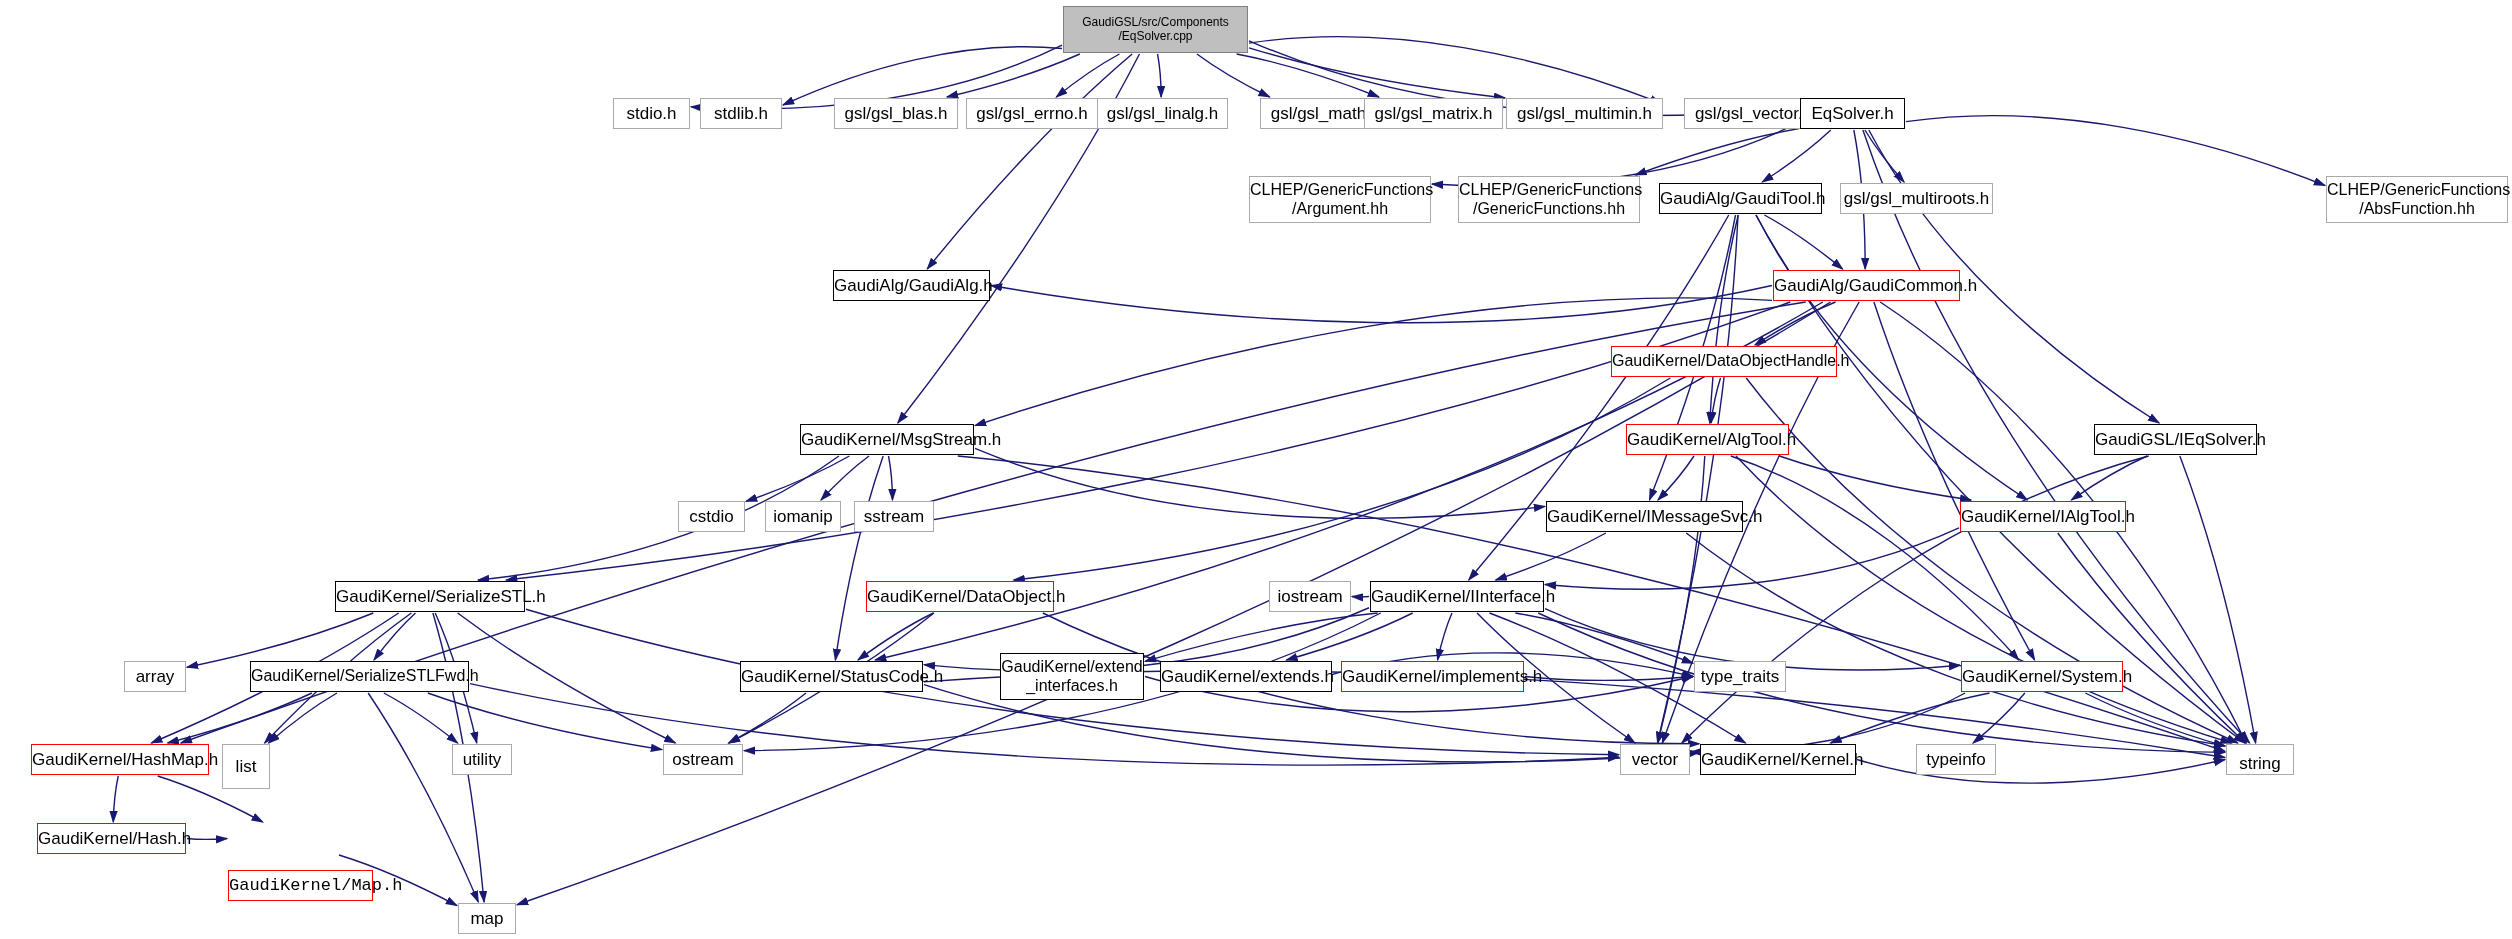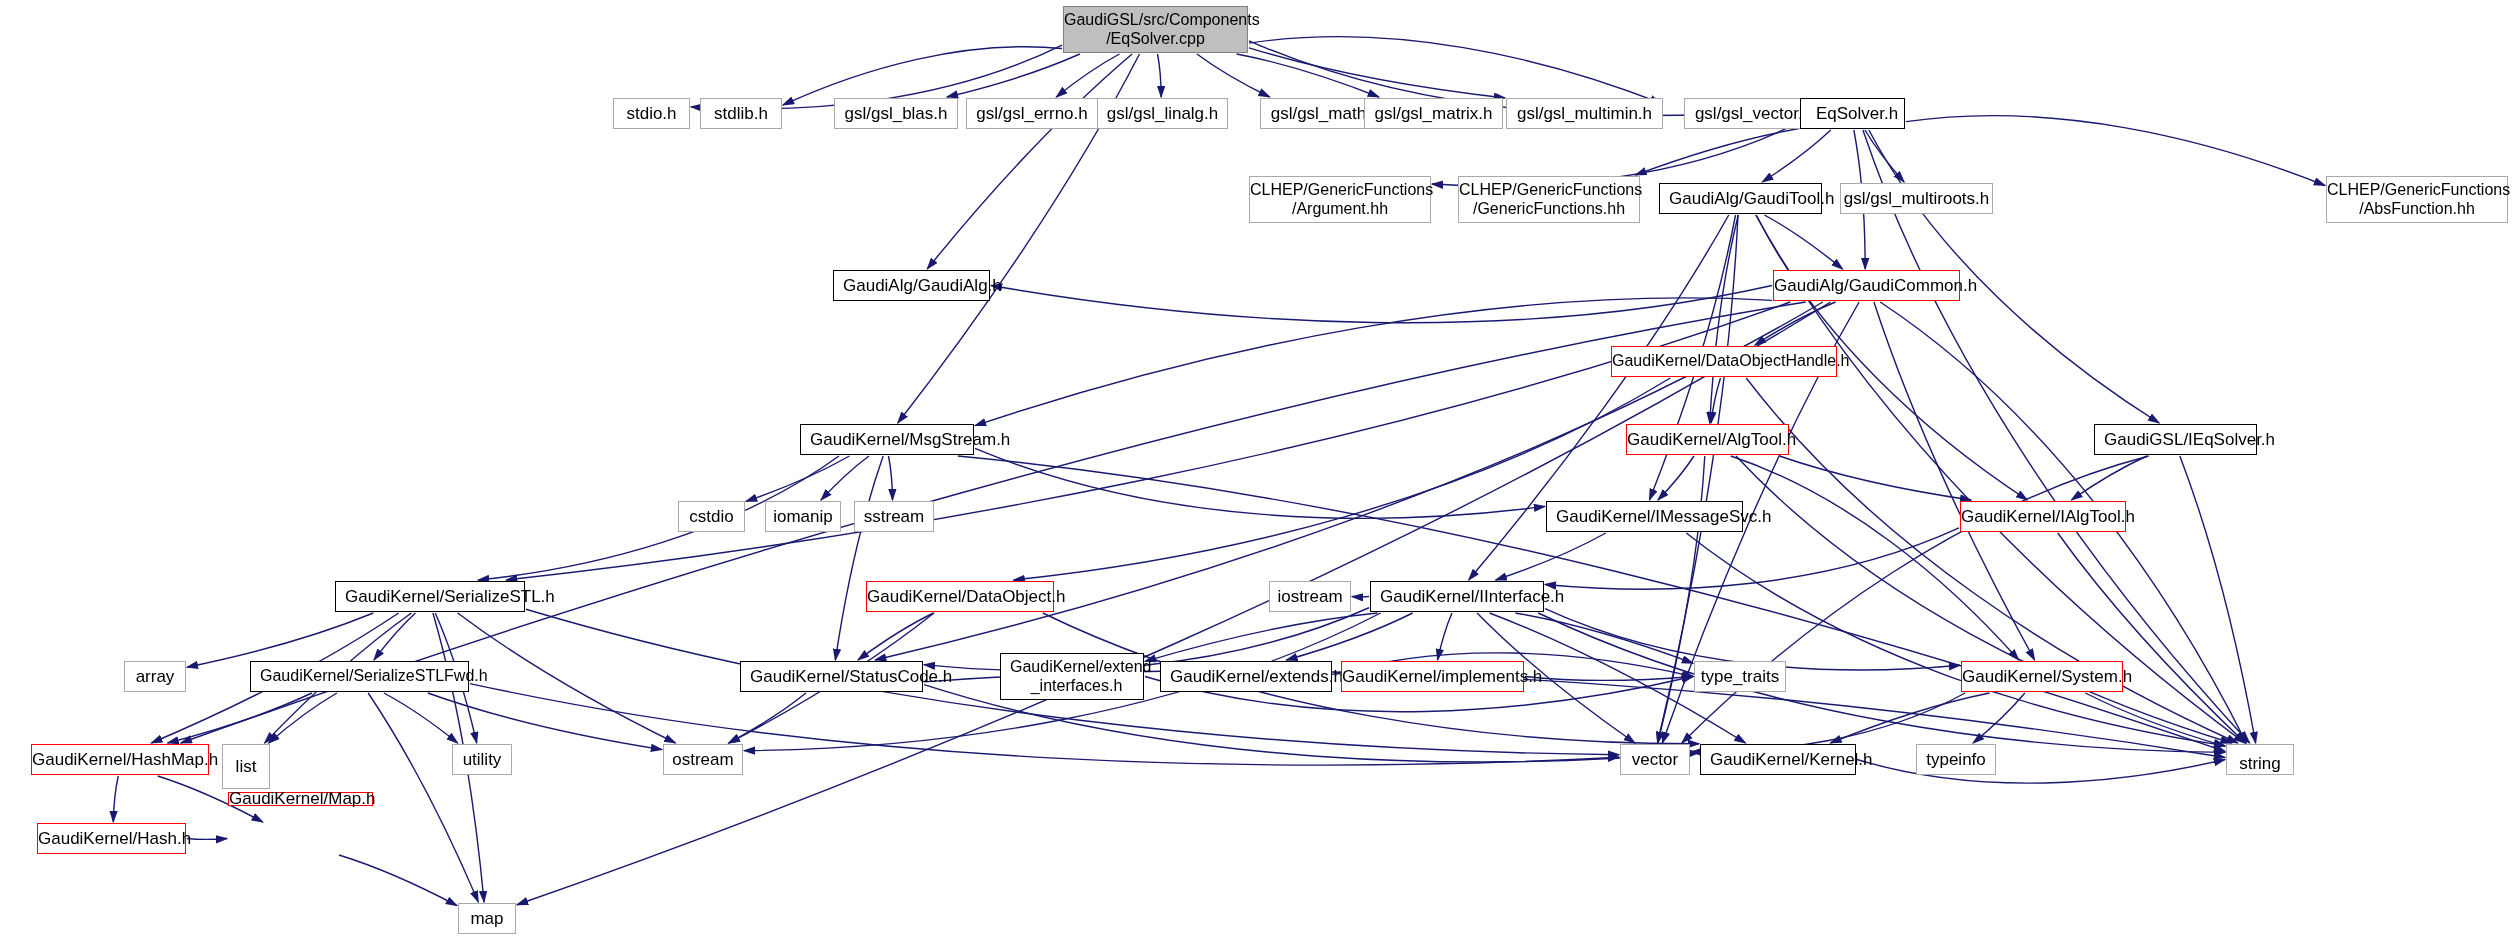--- a/index.html
+++ b/index.html
@@ -3,21 +3,21 @@
 <meta charset="utf-8">
 <style>
   html,body{margin:0;padding:0;background:#ffffff;}
   #graph-root{position:relative;width:2512px;height:939px;background:#ffffff;
     font-family:"Liberation Sans", sans-serif;overflow:hidden;}
   #edge-layer{position:absolute;left:0;top:0;width:2512px;height:939px;}
   .node{position:absolute;box-sizing:border-box;display:flex;align-items:center;
     justify-content:center;text-align:center;line-height:1.15;
     font-family:"Liberation Sans", sans-serif;font-size:17px;color:#000000;
     background:#ffffff;border:1px solid #aaaaaa;white-space:pre;}
-  .node.n-black{border:1.5px solid #000000;padding-left:9px;}
+  .node.n-black{border:1.5px solid #000000;}
   .node.n-red{border:1.5px solid #ff0000;}
   .node.n-root{border:1.5px solid #808080;background:#bfbfbf;}
   .node .lbl{display:block;width:100%;}
 </style>
 </head>
 <body>
 
 <div id="graph-root">
   <svg id="edge-layer" viewBox="0 0 2512 939" preserveAspectRatio="none">
     <defs>
@@ -124,21 +124,21 @@
         <path d="M924,684.6114632857898 C1174.6833367925456,764.8168369328016 1462.9533357547818,772.6288909771027 1699,752.5723718964606" fill="none" stroke="#191970" stroke-width="1.4" marker-end="url(#arrowhead)"></path>
         <path d="M924,681.8745187259362 C1356.6942944423677,648.9174942820413 1837.0550061096574,694.2571931447862 2225,757.466398319916" fill="none" stroke="#191970" stroke-width="1.4" marker-end="url(#arrowhead)"></path>
         <path d="M1989.5180722891566,693 C1935.2861445783133,703.933734939759 1876.9677710843375,724.1036144578313 1830.4819277108434,743" fill="none" stroke="#191970" stroke-width="1.4" marker-end="url(#arrowhead)"></path>
         <path d="M2024.9036144578313,693 C2009.5572289156626,711.3132530120482 1989.8635542168674,729.2692771084337 1973.0963855421687,743" fill="none" stroke="#191970" stroke-width="1.4" marker-end="url(#arrowhead)"></path>
         <path d="M2085.3373493975905,693 C2129.564923178955,715.4357157068641 2181.7984341770753,733.6437532883829 2225,746.1743119266055" fill="none" stroke="#191970" stroke-width="1.4" marker-end="url(#arrowhead)"></path>
         <path d="M1965.066265060241,693 C1880.5023045671057,739.8037195292799 1777.3344144017933,753.3299873914262 1691,751.7790697674419" fill="none" stroke="#191970" stroke-width="1.4" marker-end="url(#arrowhead)"></path>
         <path d="M1857,759.5 C1978.44,796.3 2114.6,785.26 2225,759.5" fill="none" stroke="#191970" stroke-width="1.4" marker-end="url(#arrowhead)"></path>
       </g>
   </svg>
   <div id="node-layer">
-      <div class="node n-root" style="left: 1063px; top: 6px; width: 185px; height: 47px; font-size: 16px;"><span class="lbl">GaudiGSL/src/Components
+      <div class="node n-root" style="left: 1063px; top: 6px; width: 185px; height: 47px; font-size: 12px;"><span class="lbl">GaudiGSL/src/Components
 /EqSolver.cpp</span></div>
       <div class="node n-plain" style="left: 613px; top: 98px; width: 77px; height: 31px;"><span class="lbl">stdio.h</span></div>
       <div class="node n-plain" style="left: 700px; top: 98px; width: 82px; height: 31px;"><span class="lbl">stdlib.h</span></div>
       <div class="node n-plain" style="left: 834px; top: 98px; width: 124px; height: 31px;"><span class="lbl">gsl/gsl_blas.h</span></div>
       <div class="node n-plain" style="left: 966px; top: 98px; width: 132px; height: 31px;"><span class="lbl">gsl/gsl_errno.h</span></div>
       <div class="node n-plain" style="left: 1097px; top: 98px; width: 131px; height: 31px;"><span class="lbl">gsl/gsl_linalg.h</span></div>
       <div class="node n-plain" style="left: 1260px; top: 98px; width: 131px; height: 31px;"><span class="lbl">gsl/gsl_math.h</span></div>
       <div class="node n-plain" style="left: 1364px; top: 98px; width: 139px; height: 31px;"><span class="lbl">gsl/gsl_matrix.h</span></div>
       <div class="node n-plain" style="left: 1506px; top: 98px; width: 157px; height: 31px;"><span class="lbl">gsl/gsl_multimin.h</span></div>
       <div class="node n-plain" style="left: 1662px; top: 98px; width: 139px; height: 31px; margin-left: 22px;"><span class="lbl">gsl/gsl_vector.h</span></div>
@@ -177,16 +177,16 @@
       <div class="node n-red" style="left: 1961px; top: 661px; width: 162px; height: 31px;"><span class="lbl">GaudiKernel/System.h</span></div>
       <div class="node n-red" style="left: 31px; top: 744px; width: 178px; height: 31px;"><span class="lbl">GaudiKernel/HashMap.h</span></div>
       <div class="node n-plain" style="left: 222px; top: 744px; width: 48px; height: 45px;"><span class="lbl">list</span></div>
       <div class="node n-plain" style="left: 452px; top: 744px; width: 60px; height: 31px;"><span class="lbl">utility</span></div>
       <div class="node n-plain" style="left: 663px; top: 744px; width: 80px; height: 31px;"><span class="lbl">ostream</span></div>
       <div class="node n-plain" style="left: 1620px; top: 744px; width: 70px; height: 31px;"><span class="lbl">vector</span></div>
       <div class="node n-black" style="left: 1700px; top: 744px; width: 156px; height: 31px;"><span class="lbl">GaudiKernel/Kernel.h</span></div>
       <div class="node n-plain" style="left: 1916px; top: 744px; width: 80px; height: 31px;"><span class="lbl">typeinfo</span></div>
       <div class="node n-plain" style="left: 2226px; top: 744px; width: 68px; height: 31px; align-items: flex-end;"><span class="lbl">string</span></div>
       <div class="node n-red" style="left: 37px; top: 823px; width: 149px; height: 31px;"><span class="lbl">GaudiKernel/Hash.h</span></div>
-      <div class="node n-red" style="left: 228px; top: 792px; width: 145px; height: 14px;"><span class="lbl">GaudiKernel/Map.h</span></div>
+      <div class="node n-red" style="left: 228px; top: 870px; width: 145px; height: 31px; font-family: Liberation Mono, monospace;"><span class="lbl">GaudiKernel/Map.h</span></div>
       <div class="node n-plain" style="left: 458px; top: 903px; width: 58px; height: 31px;"><span class="lbl">map</span></div>
     </div>
 </div>
 
 </body></html>

